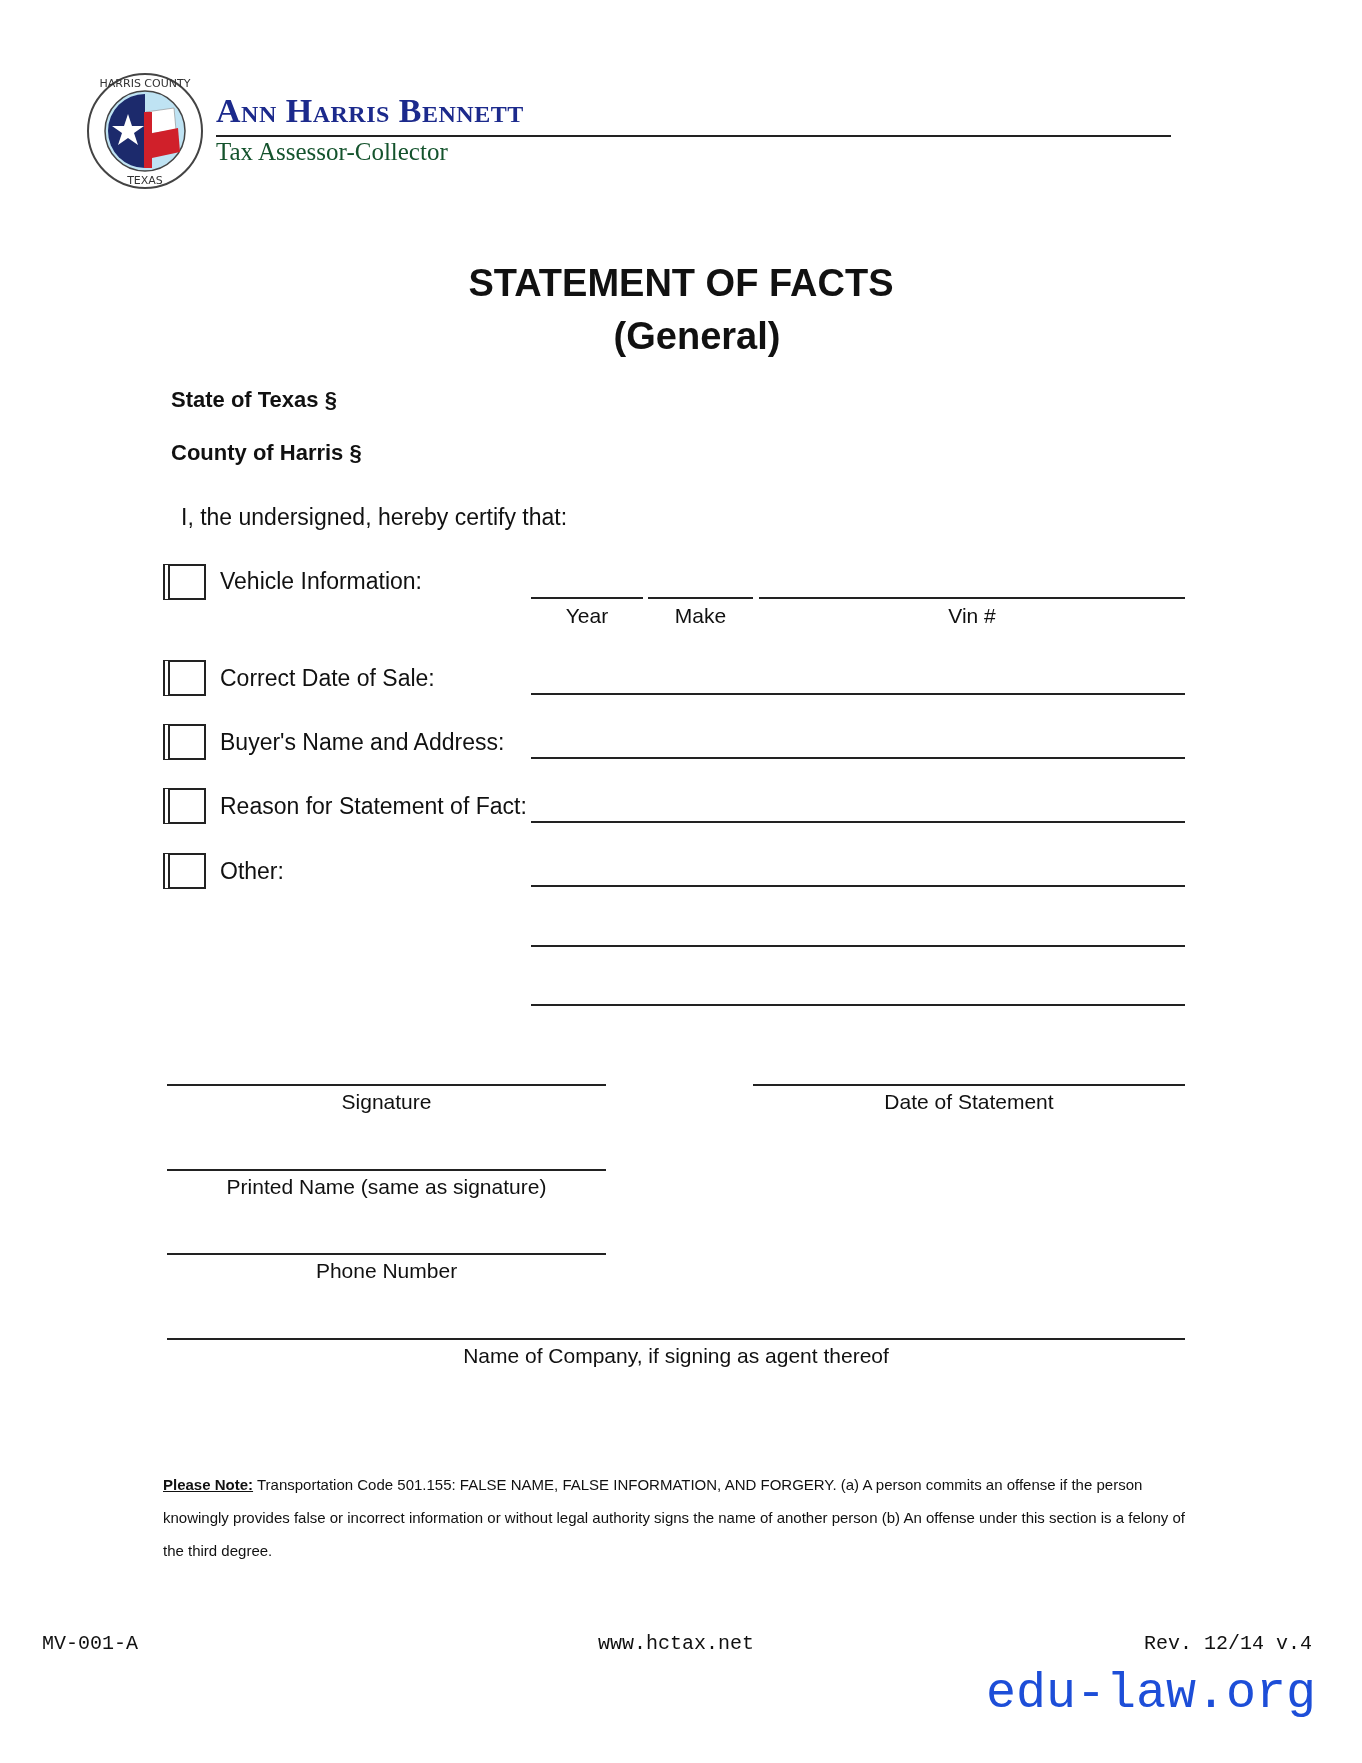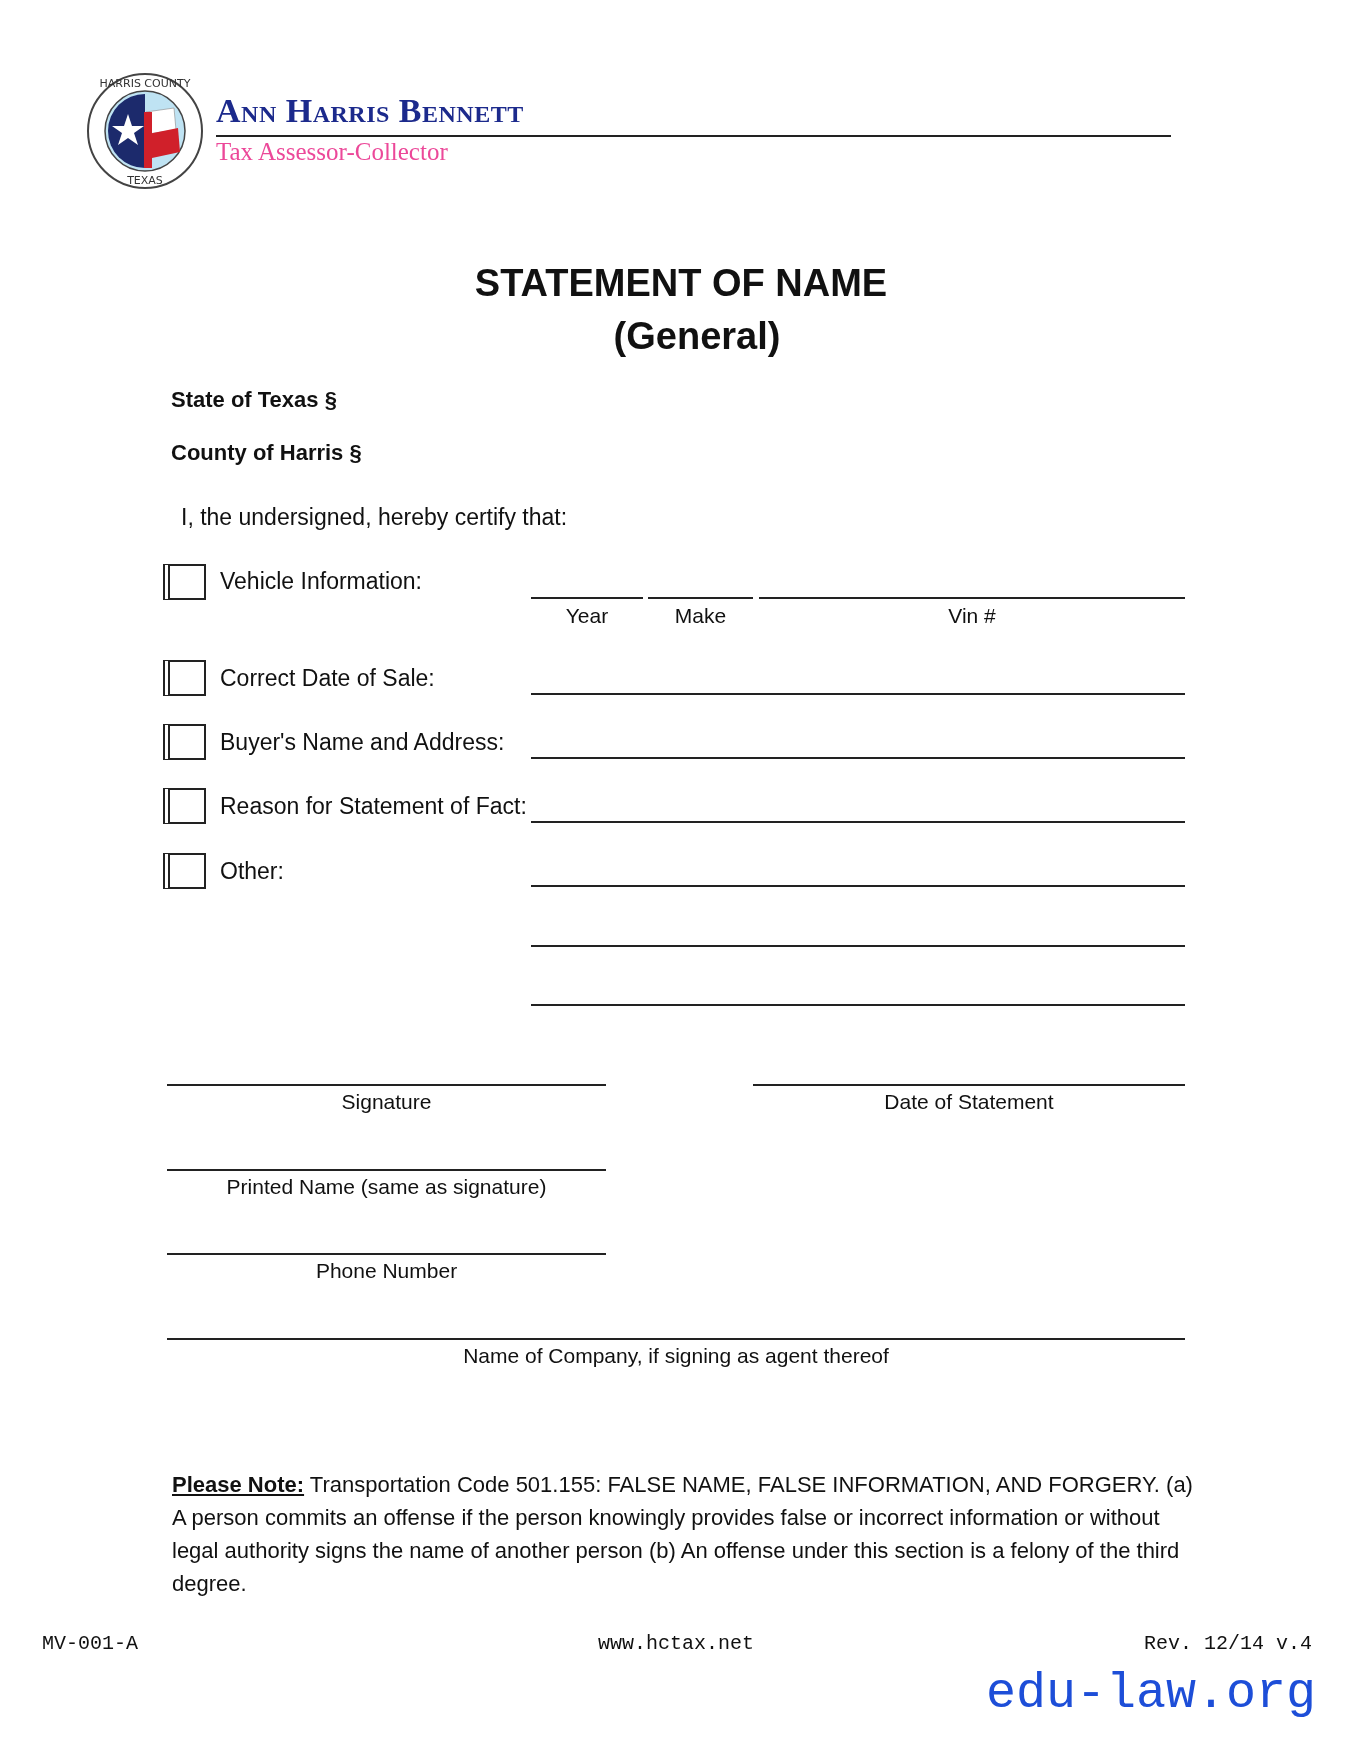--- a/index.html
+++ b/index.html
@@ -3,28 +3,28 @@
 <meta charset="utf-8">
 <style>
   html, body { margin:0; padding:0; background:#fff; }
   body { width:1362px; height:1763px; position:relative; overflow:hidden;
          font-family:"Liberation Sans", "DejaVu Sans", sans-serif; color:#111; }
   .abs { position:absolute; }
   .seal { left:86px; top:72px; width:118px; height:118px; }
   .brand-name { left:216px; top:92px; font-family:"Liberation Serif", serif; font-weight:bold;
                 color:#1c2a8c; font-size:34px; letter-spacing:0.5px; font-variant:small-caps; }
   .brand-rule { left:216px; top:135px; width:955px; height:0; border-top:2px solid #222; }
-  .brand-sub { left:216px; top:138px; font-family:"Liberation Serif", serif; color:#ec4899; font-size:25px;text-align:right; }
+  .brand-sub { left:216px; top:138px; font-family:"Liberation Serif", serif; color:#14532d; font-size:25px;text-align:right; }
   .title { left:0; width:1362px; text-align:center; font-weight:bold; font-size:38px; }
   .bold { font-weight:bold; font-size:22px; }
   .txt { font-size:23px; }
   .cb { width:38px; height:36px; border:2px solid #222; box-shadow:-4px 0 0 -1px #fff, -5px 0 0 0 #222; box-sizing:border-box; }
   .line { height:0; border-top:2.5px solid #222; }
   .cap { font-size:21px; text-align:center; }
-  .note { left:172px; top:1468px; width:1030px; font-size:22px; line-height:33px; }
+  .note { left:163px; top:1468px; width:1030px; font-size:15px; line-height:33px; }
   .note u { font-weight:bold; }
   .foot { top:1632px; font-size:20px;font-family:Liberation Mono, monospace; }
   .wm { right:46px; top:1665px; font-family:"Liberation Mono", monospace; font-size:50px; color:#1d4ed8; }
 </style>
 </head>
 <body>
 
 <div class="abs seal">
   <svg width="118" height="118" viewBox="0 0 118 118">
     <circle cx="59" cy="59" r="57" fill="#fff" stroke="#444" stroke-width="2"></circle>
@@ -35,21 +35,21 @@
     <path d="M62 62 L92 56 L94 80 L66 86Z" fill="#d0202a"></path>
     <rect x="58" y="40" width="8" height="56" fill="#d0202a"></rect>
     <text x="59" y="15" font-size="11" text-anchor="middle" font-family="DejaVu Sans, sans-serif" fill="#333">HARRIS COUNTY</text>
     <text x="59" y="112" font-size="11" text-anchor="middle" font-family="DejaVu Sans, sans-serif" fill="#333">TEXAS</text>
   </svg>
 </div>
 <div class="abs brand-name">Ann Harris Bennett</div>
 <div class="abs brand-rule"></div>
 <div class="abs brand-sub">Tax Assessor-Collector</div>
 
-<div class="abs title" style="top:262px;">STATEMENT OF NAME</div>
+<div class="abs title" style="top:262px;">STATEMENT OF FACTS</div>
 <div class="abs title" style="top:315px;padding-left:16px;">(General)</div>
 
 <div class="abs bold" style="left:171px; top:387px;">State of Texas §</div>
 <div class="abs bold" style="left:171px; top:440px;">County of Harris §</div>
 <div class="abs txt" style="left:181px; top:504px;">I, the undersigned, hereby certify that:</div>
 
 <div class="abs cb" style="left:168px; top:564px;"></div>
 <div class="abs txt" style="left:220px; top:568px;">Vehicle Information:</div>
 <div class="abs line" style="left:531px; top:597px; width:112px;"></div>
 <div class="abs line" style="left:648px; top:597px; width:105px;"></div>

